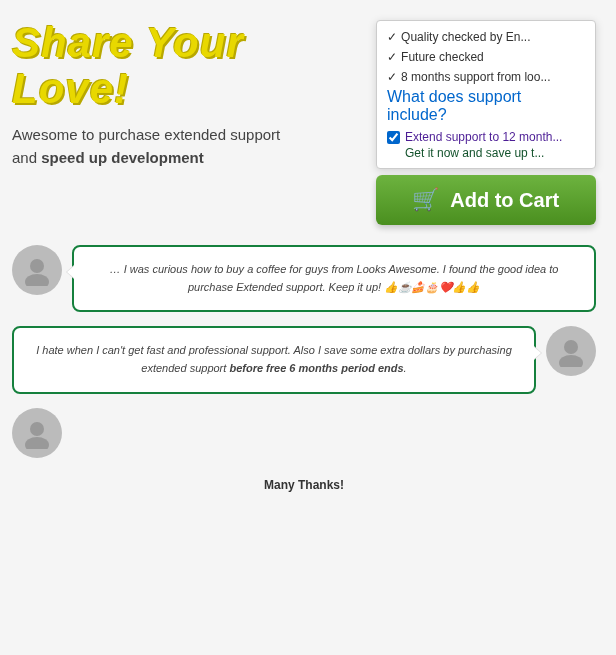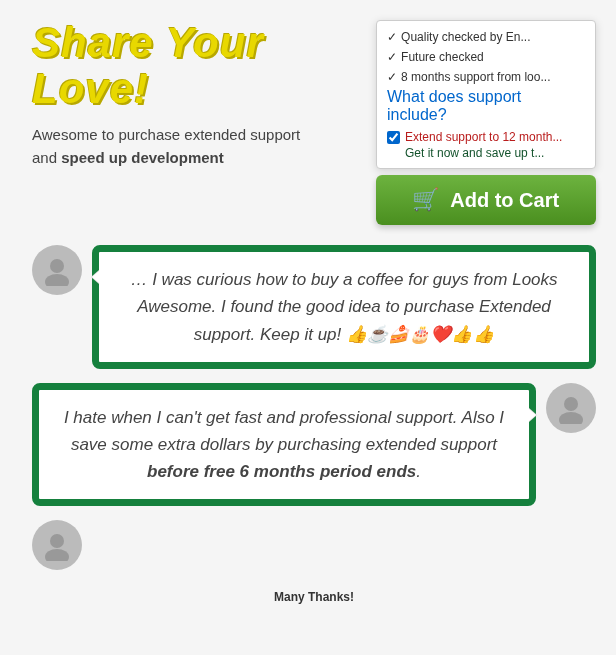--- a/index.html
+++ b/index.html
@@ -11,21 +11,21 @@
       font-family: Arial, sans-serif;
       font-size: 14px;
       color: #333;
       overflow-x: hidden;
     }
 
     .main-wrapper {
       width: 616px;
       min-height: 655px;
       background: #f5f5f5;
-      padding: 20px 20px 30px 32px;
+      padding: 20px 20px 30px 12px;
       position: relative;
     }
 
     
     .header-section {
       display: flex;
       align-items: flex-start;
       justify-content: space-between;
       margin-bottom: 20px;
     }
@@ -106,21 +106,21 @@
     }
 
     .extend-row input[type="checkbox"] {
       margin-right: 5px;
       margin-top: 2px;
       accent-color: #0066cc;
     }
 
     .extend-text {
       font-size: 12px;
-      color: #b91c1c;
+      color: #4c1d95;
       line-height: 1.4;
     }
 
     .save-link {
       color: #14532d;
       font-size: 12px;
       text-decoration: none;
       display: block;
     }
 
@@ -178,24 +178,24 @@
     }
 
     .avatar svg {
       width: 32px;
       height: 32px;
       fill: #888;
     }
 
     .bubble {
       background: #fff;
-      border: 7px solid #15803d;
+      border: 2px solid #15803d;
       border-radius: 8px;
       padding: 14px 16px;
-      font-size: 17px;
+      font-size: 11px;
       color: #444;
       line-height: 1.6;
       text-align: center;
       font-style: italic;
       flex: 1;
       position: relative;
     }
 
     .testimonial-item:not(.right-avatar) .bubble {
       margin-left: 10px;

